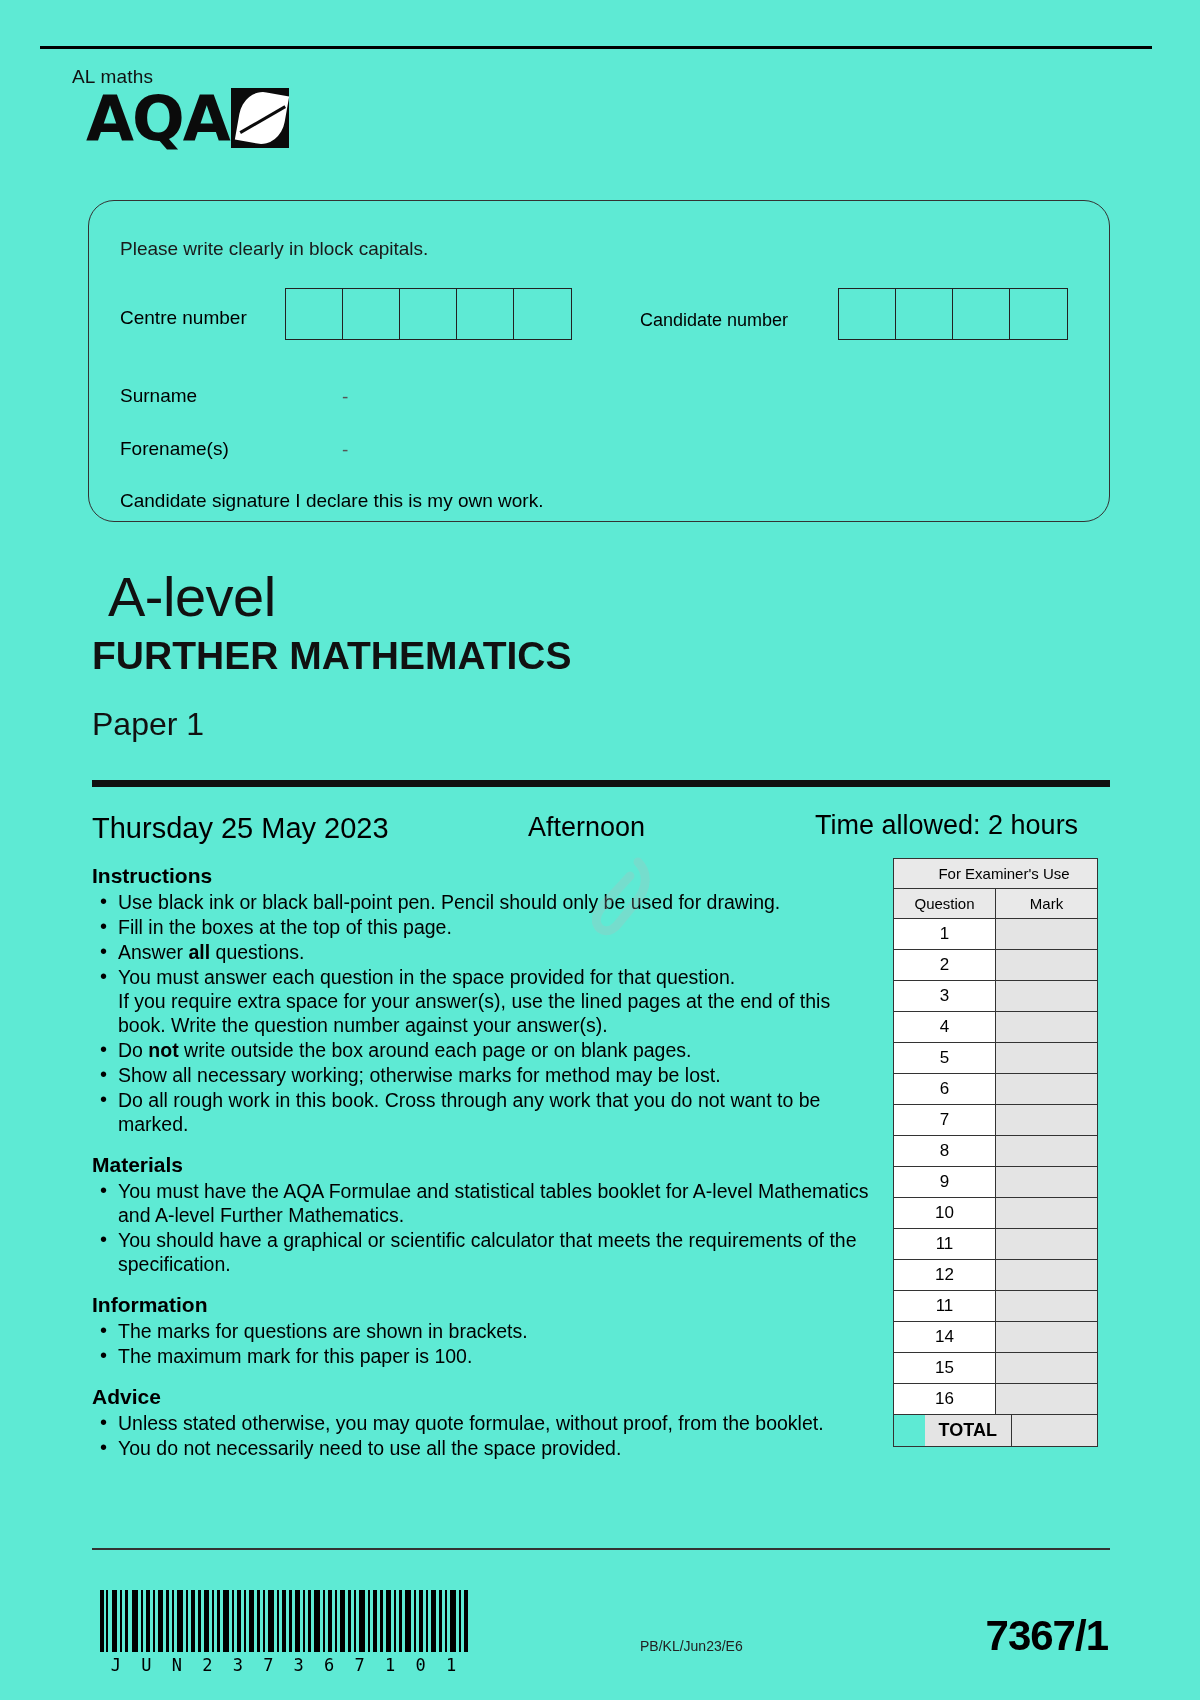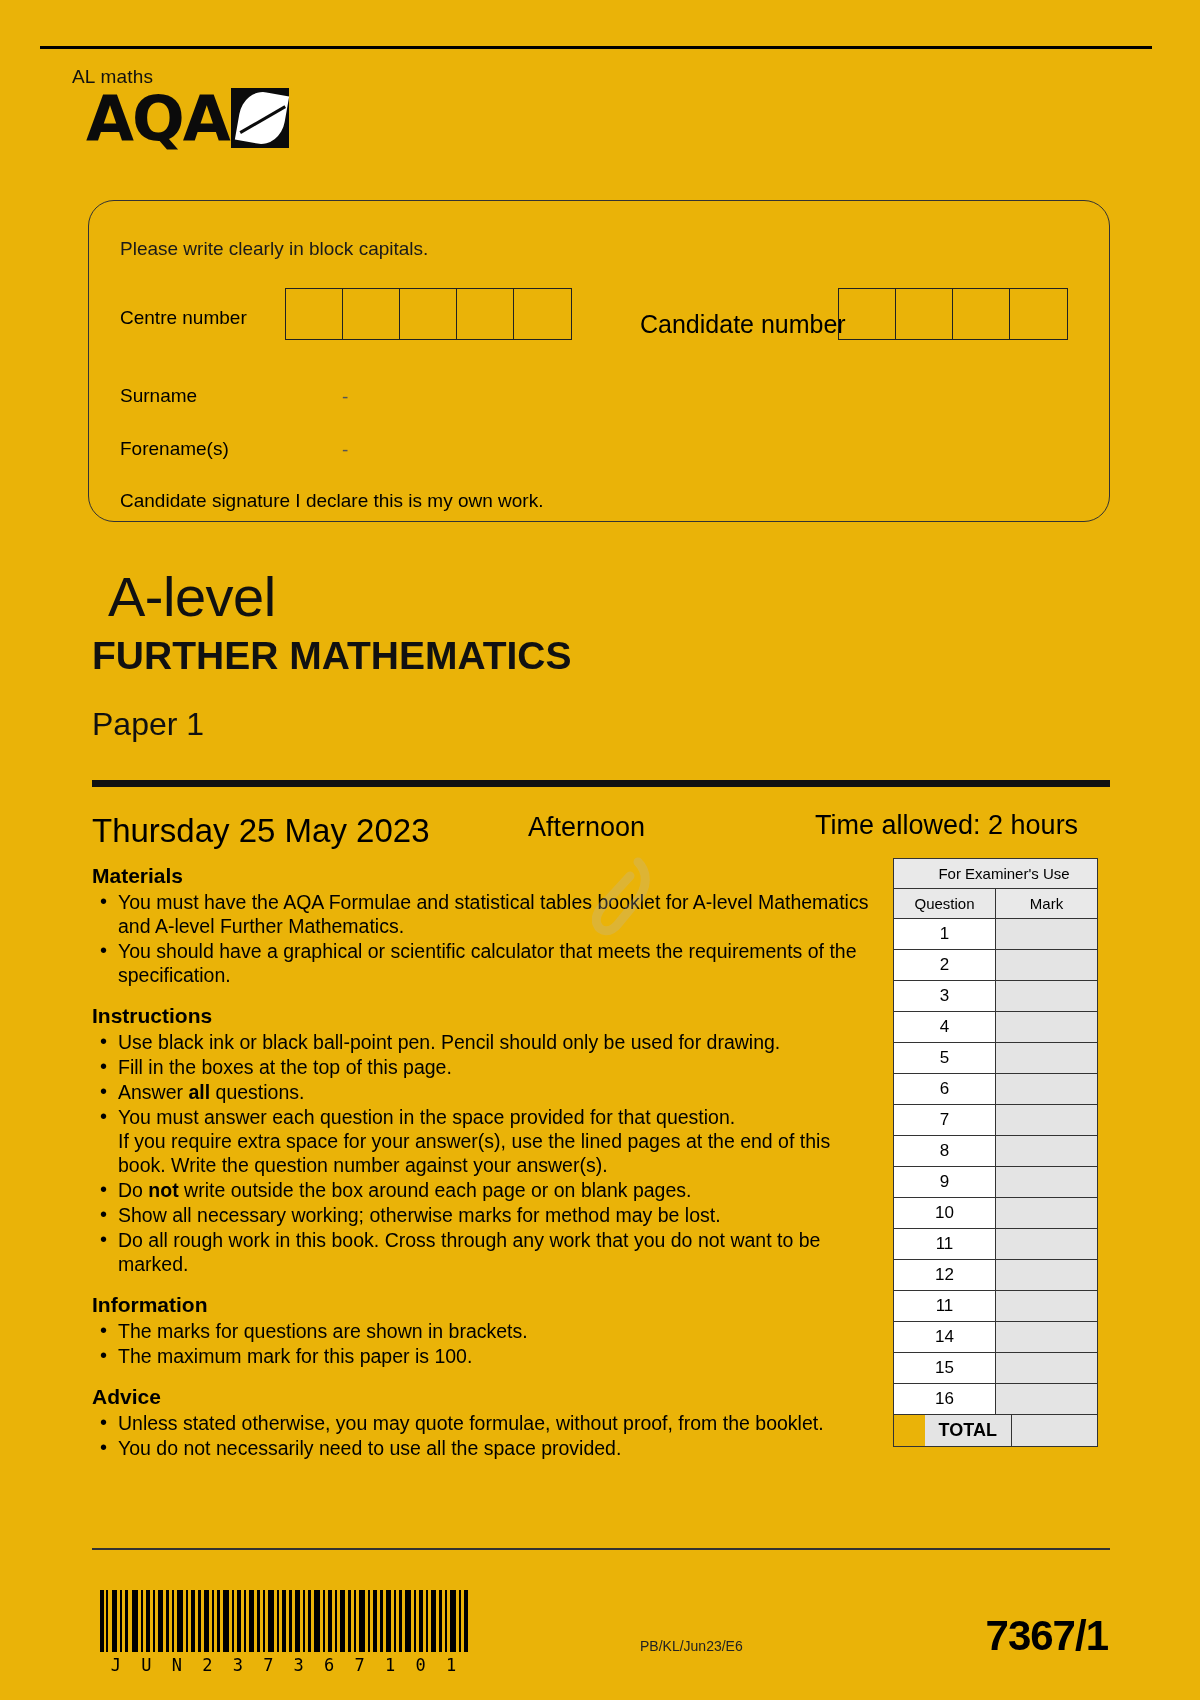--- a/index.html
+++ b/index.html
@@ -13,21 +13,21 @@
     font-family: "Liberation Sans", sans-serif;
     color: #000000;
     position: relative;
     overflow: hidden;
   }
   .page {
     position: absolute;
     left: 0; top: 0;
     width: 1200px;
     height: 1700px;
-    background: #eab308;
+    background: #5eead4;
   }
   .rule-top {
     position: absolute;
     left: 40px; top: 46px;
     width: 1112px;
     height: 3px;
     background: #000;
   }
   
   .watermark-label {
@@ -104,21 +104,21 @@
     color: #1a1a1a;
   }
   .label-centre {
     position: absolute;
     left: 120px; top: 307px;
     font-size: 19px;
   }
   .label-candidate {
     position: absolute;
     left: 640px; top: 310px;
-    font-size: 25px;
+    font-size: 18px;
   }
   .boxrow {
     position: absolute;
     display: flex;
     border: 1.5px solid #222;
     box-sizing: border-box;
   }
   .boxrow .cell {
     width: 57px;
     height: 50px;
@@ -179,21 +179,21 @@
     position: absolute;
     left: 92px; top: 780px;
     width: 1018px;
     height: 7px;
     background: #111;
   }
   
   .meta-date {
     position: absolute;
     left: 92px; top: 812px;
-    font-size: 33px;
+    font-size: 29px;
   }
   .meta-session {
     position: absolute;
     left: 528px; top: 812px;
     font-size: 27px;
   }
   .meta-time {
     position: absolute;
     left: 815px; top: 810px;
     font-size: 27px;
@@ -375,42 +375,42 @@
   <div class="t-alevel">A-level</div>
   <div class="t-subject">FURTHER MATHEMATICS</div>
   <div class="t-paper">Paper 1</div>
   <div class="rule-thick"></div>
 
   <div class="meta-date">Thursday 25 May 2023</div>
   <div class="meta-session">Afternoon</div>
   <div class="meta-time">Time allowed: 2 hours</div>
 
   <div class="col">
-
-    <div class="sec">
-      <h3>Materials</h3>
-      <ul>
-        <li>You must have the AQA Formulae and statistical tables booklet for A-level Mathematics and A-level Further Mathematics.</li>
-        <li>You should have a graphical or scientific calculator that meets the requirements of the specification.</li>
-      </ul>
-    </div>
 
     <div class="sec">
       <h3>Instructions</h3>
       <ul>
         <li>Use black ink or black ball-point pen.  Pencil should only be used for drawing.</li>
         <li>Fill in the boxes at the top of this page.</li>
         <li>Answer <b>all</b> questions.</li>
         <li>
           <span>You must answer each question in the space provided for that question.</span>
           <span class="sub">If you require extra space for your answer(s), use the lined pages at the end of this book.  Write the question number against your answer(s).</span>
         </li>
         <li>Do <b>not</b> write outside the box around each page or on blank pages.</li>
         <li>Show all necessary working; otherwise marks for method may be lost.</li>
         <li>Do all rough work in this book.  Cross through any work that you do not want to be marked.</li>
+      </ul>
+    </div>
+
+    <div class="sec">
+      <h3>Materials</h3>
+      <ul>
+        <li>You must have the AQA Formulae and statistical tables booklet for A-level Mathematics and A-level Further Mathematics.</li>
+        <li>You should have a graphical or scientific calculator that meets the requirements of the specification.</li>
       </ul>
     </div>
 
     <div class="sec">
       <h3>Information</h3>
       <ul>
         <li>The marks for questions are shown in brackets.</li>
         <li>The maximum mark for this paper is 100.</li>
       </ul>
     </div>

